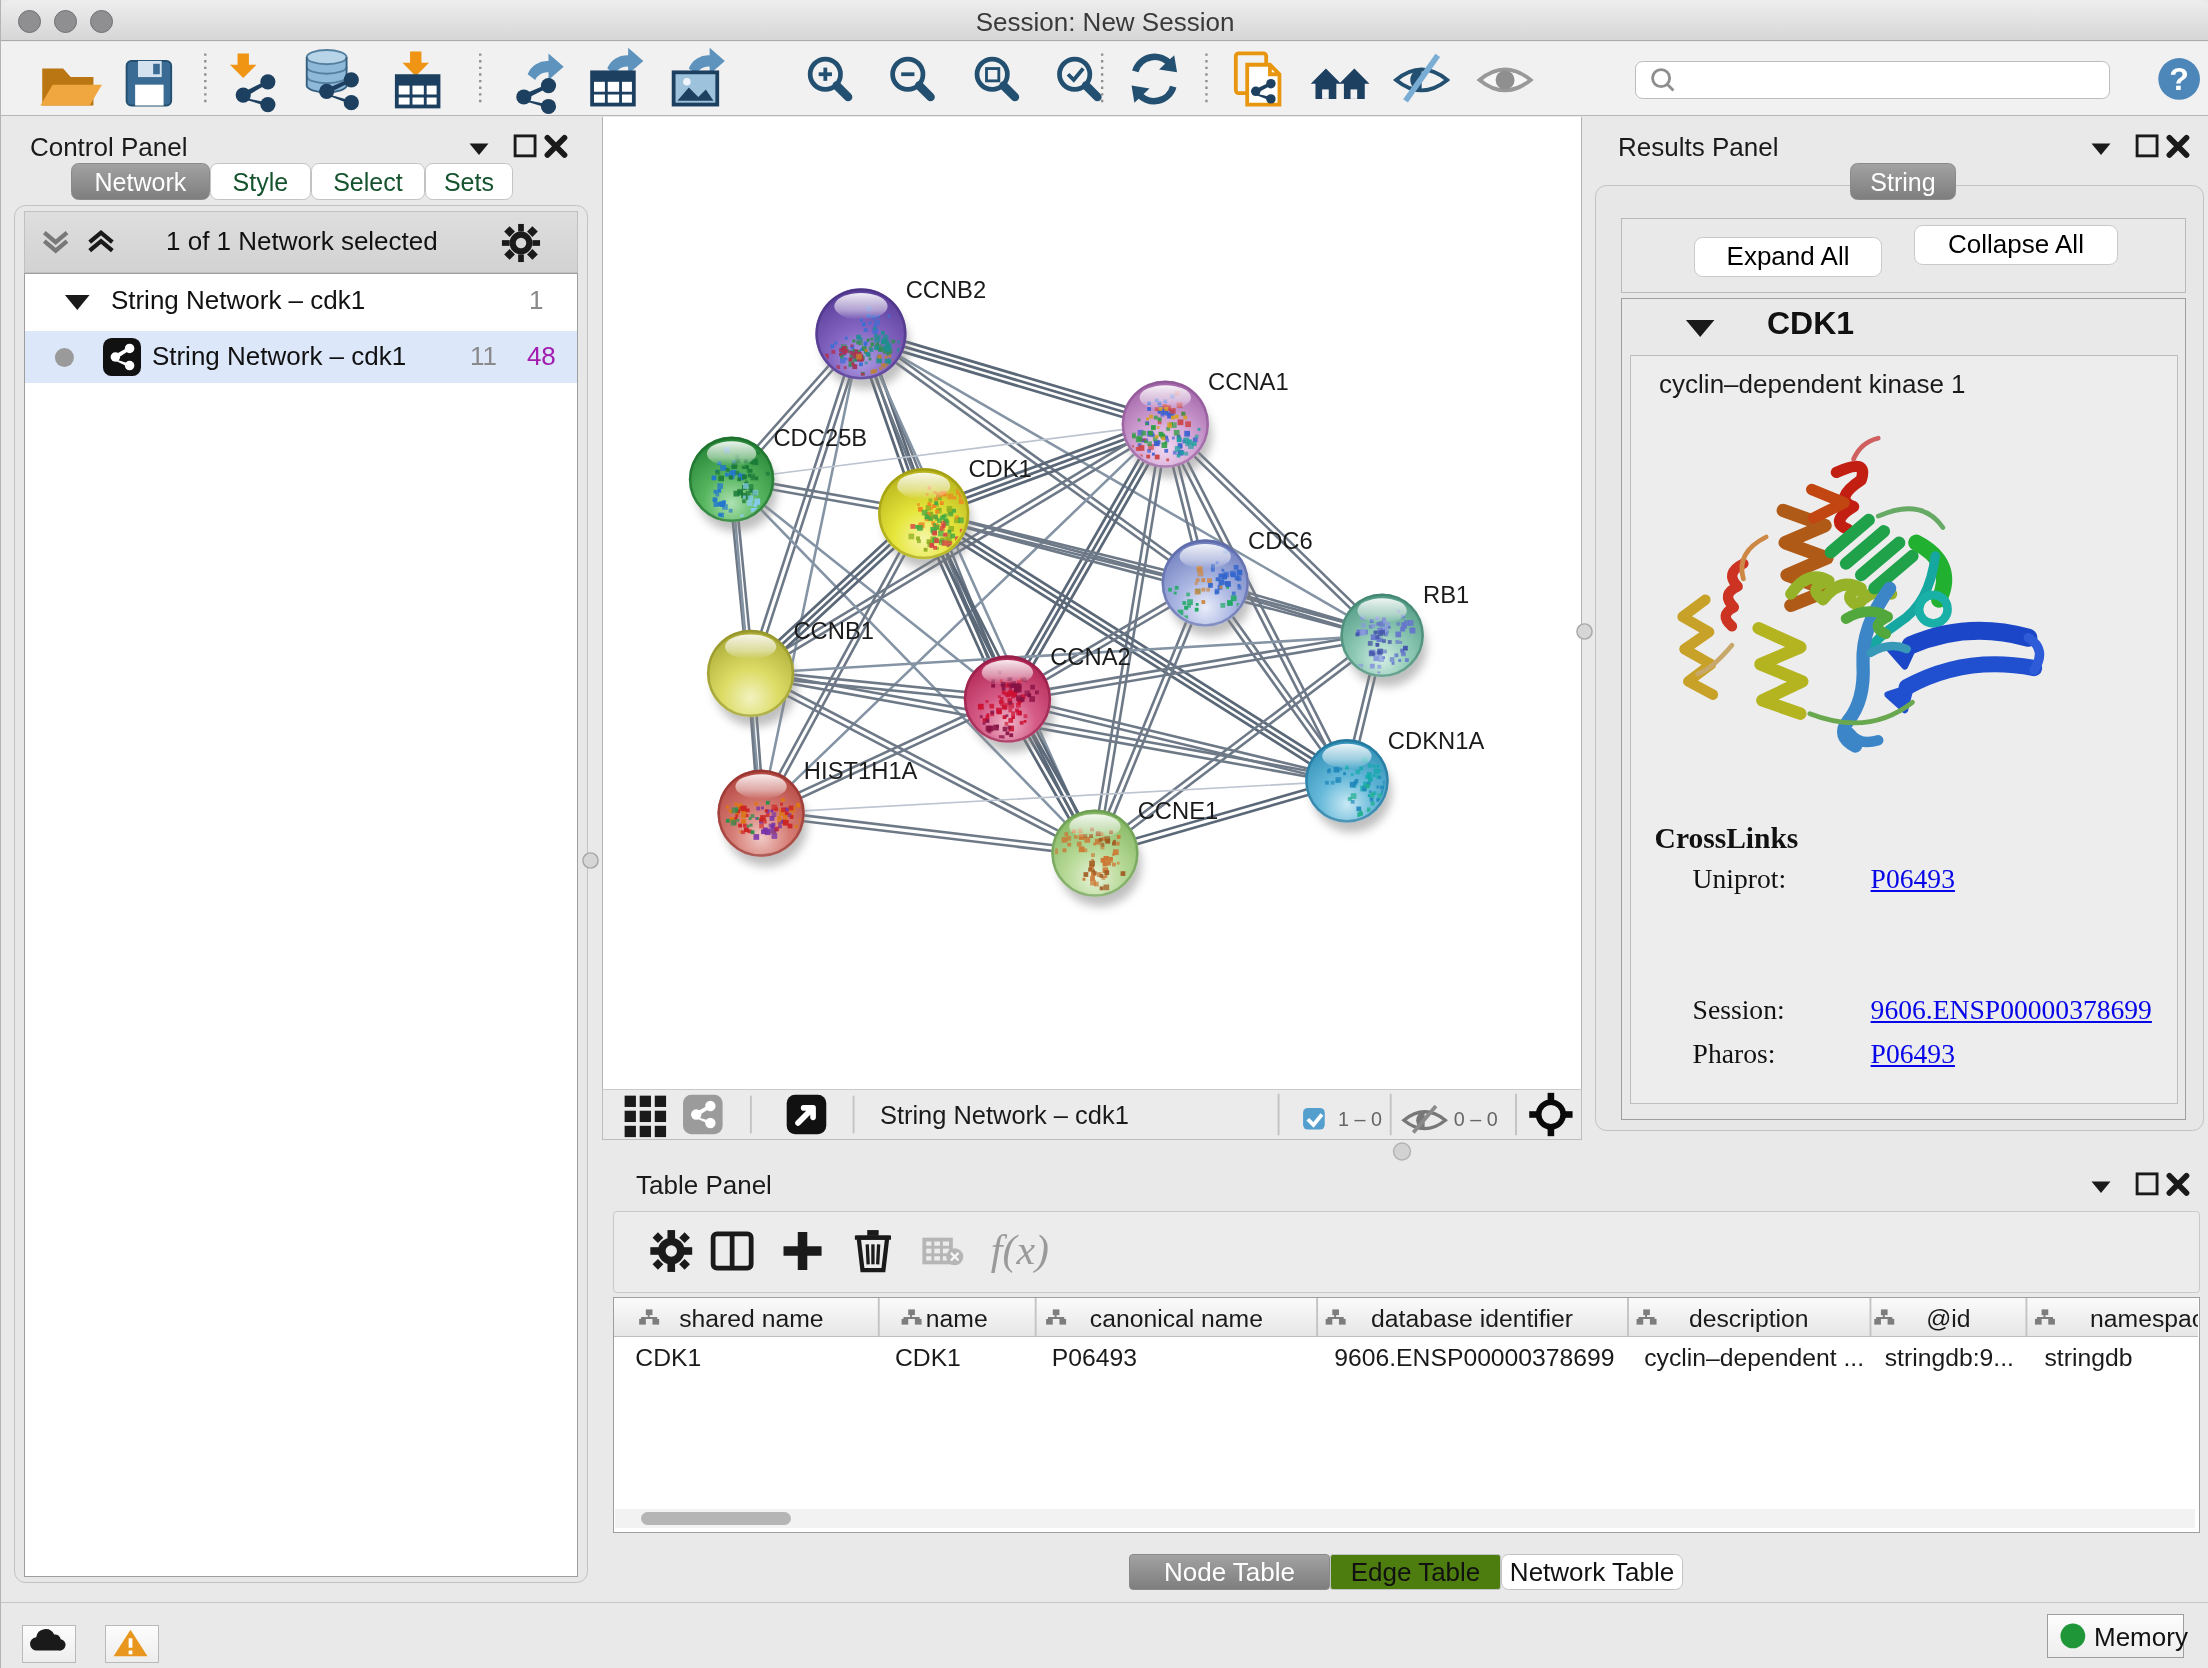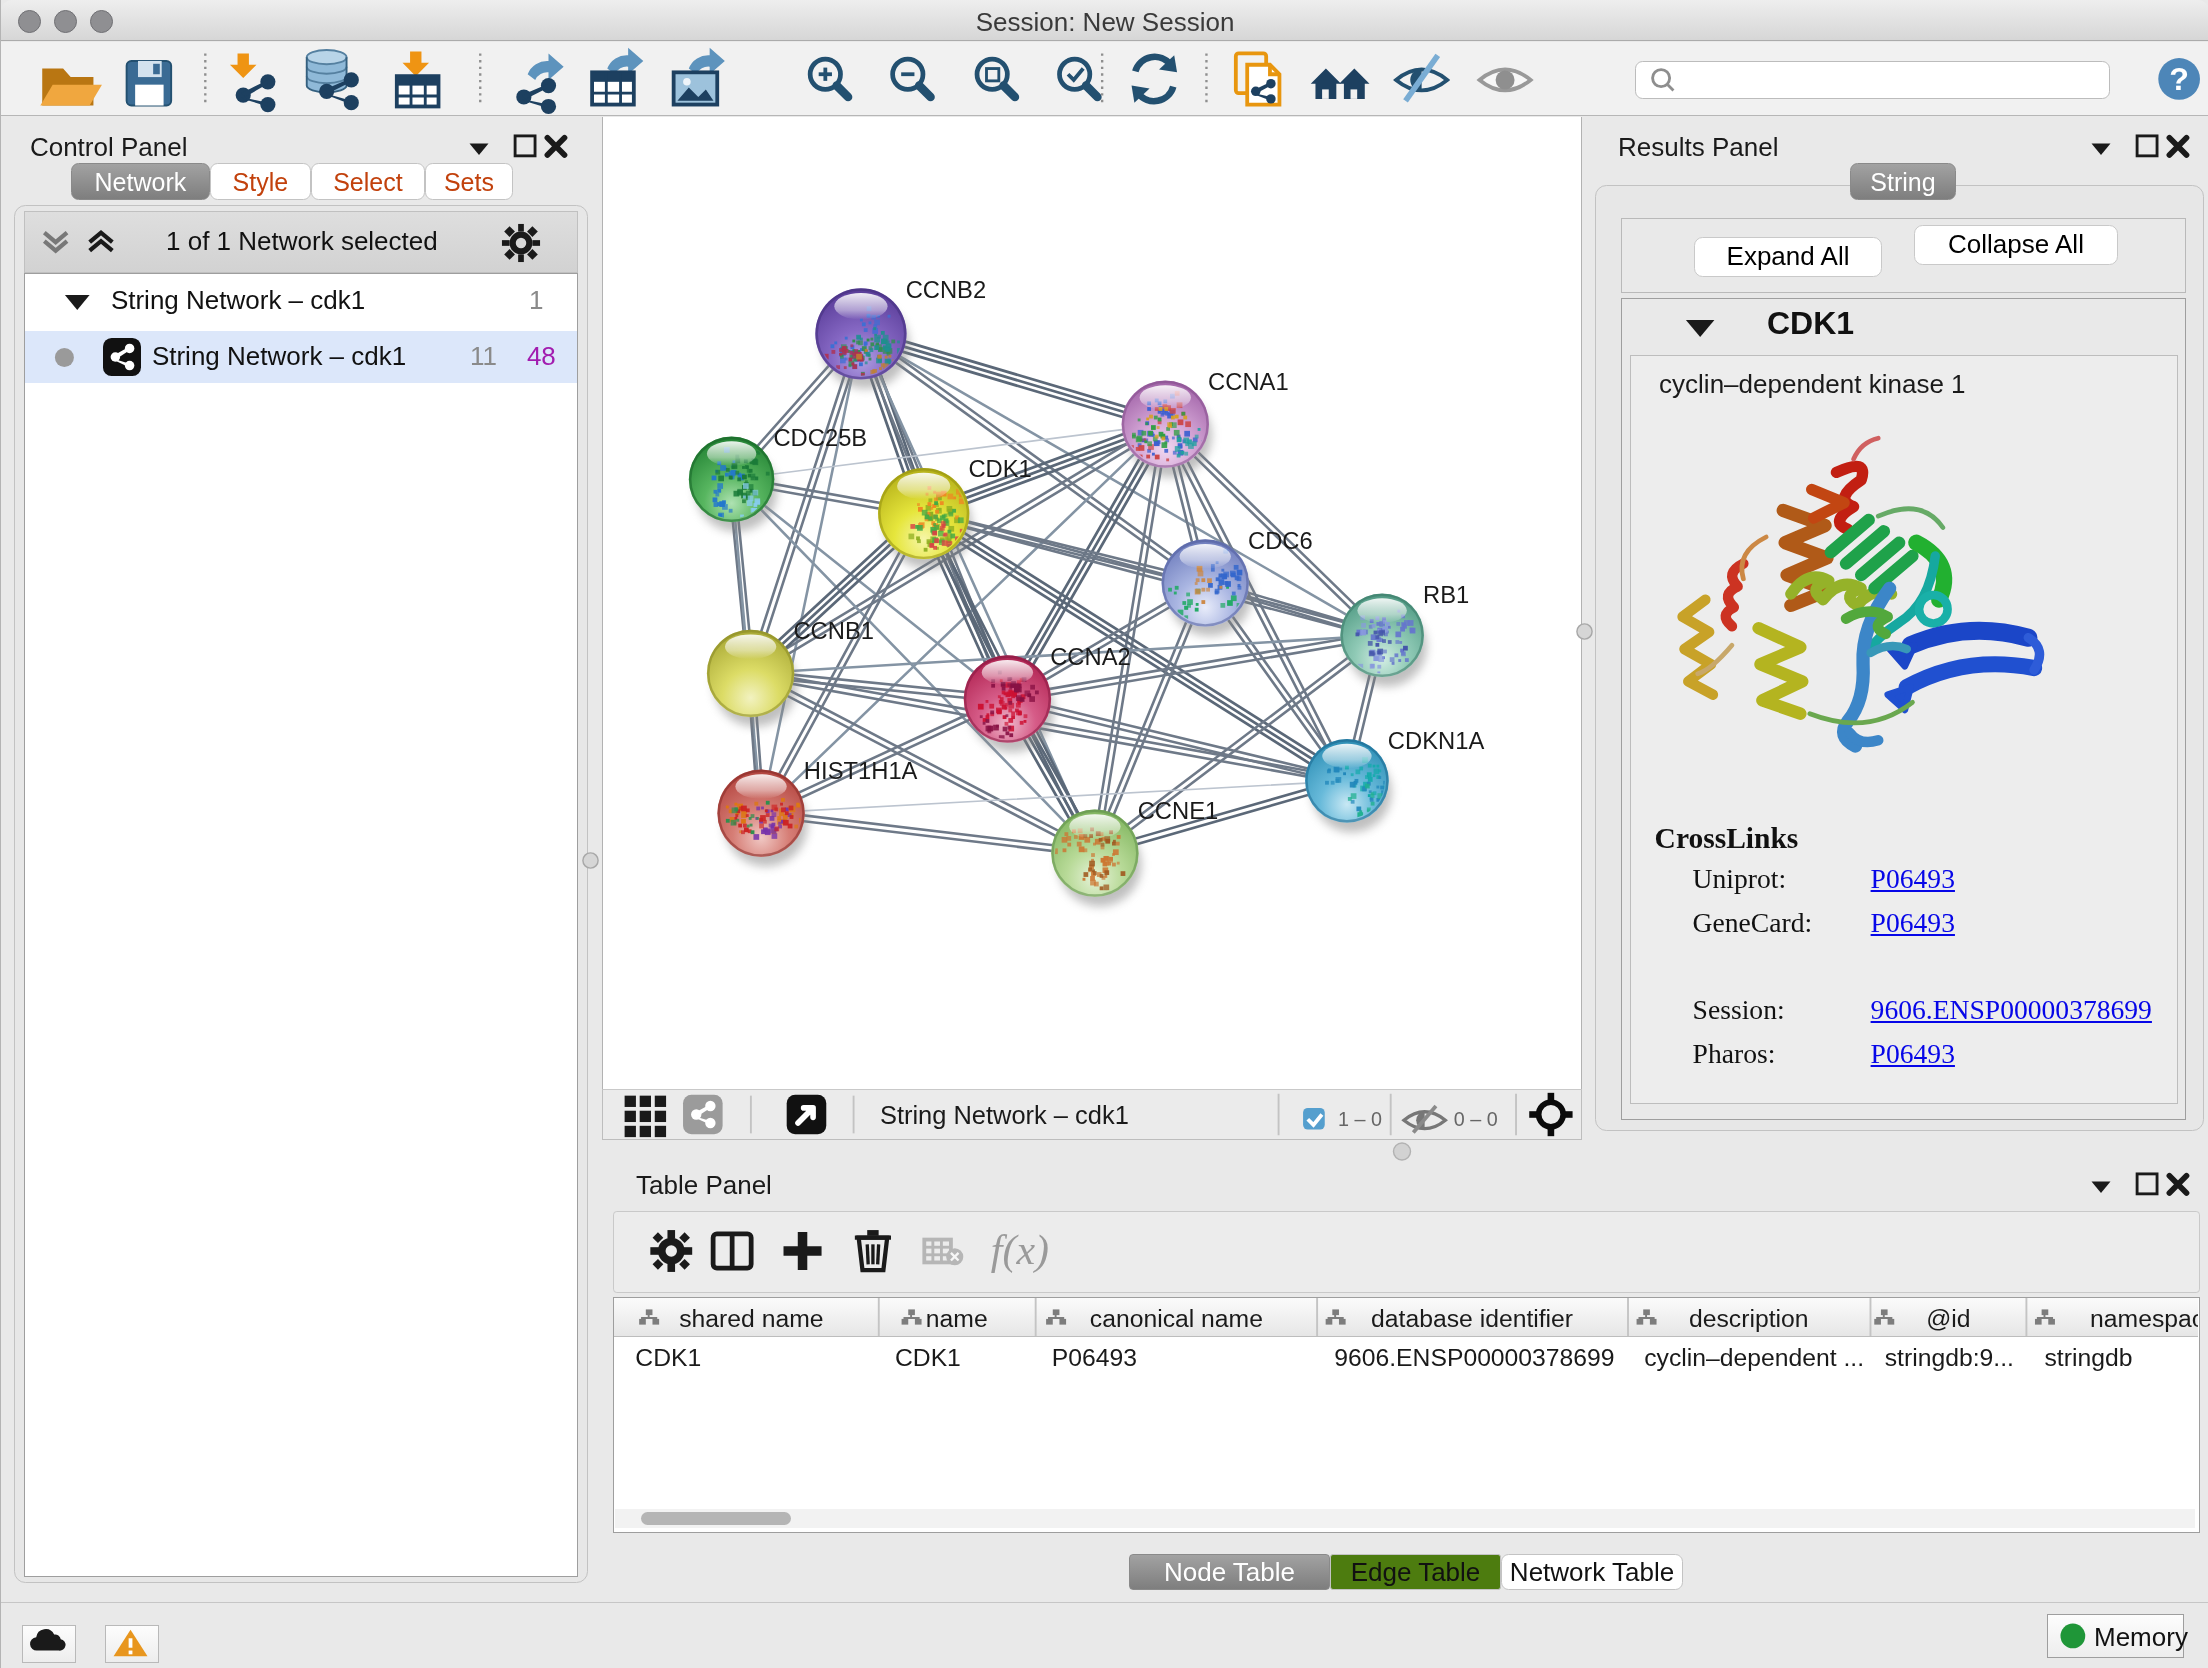--- a/index.html
+++ b/index.html
@@ -4,21 +4,21 @@
 <style>
 html,body{margin:0;padding:0;width:2208px;height:1668px;background:#e9e9e9;font-family:"Liberation Sans",sans-serif;overflow:hidden;}
 .abs{position:absolute;}
 #win{position:absolute;left:0;top:0;width:2031px;height:1668px;background:#e9e9e9;border-left:1.9px solid #b4b4b4;box-sizing:border-box;}
 #titlebar{position:absolute;left:0;top:0;width:2208px;height:40px;background:linear-gradient(#eeeeee,#d6d6d6);border-bottom:1.9px solid #ababab;border-radius:11.4px 11.4px 0 0;}
 .tl{position:absolute;top:9.5px;width:23px;height:23px;border-radius:50%;background:#8f8f92;border:1.9px solid #707074;box-sizing:border-box;}
 #title{position:absolute;top:6.7px;left:0;width:2208px;text-align:center;font-size:26px;color:#3a3a3a;}
 #toolbar{position:absolute;left:0;top:42px;width:2208px;height:73px;background:#f1f1f1;border-bottom:1.9px solid #b6b6b6;}
 #searchbox{position:absolute;left:1634px;top:19px;width:473px;height:36px;background:#fff;border:1.9px solid #bcbcbc;border-radius:7.6px;}
 .ptitle{font-size:26px;color:#1a1a1a;}
-.tab{position:absolute;top:46px;height:37px;z-index:5;box-sizing:border-box;border:1px solid #c3c3c3;background:#fff;border-radius:7.6px;text-align:center;font-size:25px;line-height:36px;color:#c2410c;}
+.tab{position:absolute;top:46px;height:37px;z-index:5;box-sizing:border-box;border:1px solid #c3c3c3;background:#fff;border-radius:7.6px;text-align:center;font-size:25px;line-height:36px;color:#14532d;}
 .tabsel{background:linear-gradient(#a2a2a2,#7e7e7e);color:#fff;border-color:#8a8a8a;}
 .serifrow{left:62px;width:514px;font-family:"Liberation Serif",serif;font-size:27.6px;color:#111;}
 .sl{display:inline-block;width:178px;}
 .sv{color:#0606e8;text-decoration:underline;}
 </style>
 </head>
 <body>
 <div id="win">
 
 <div id="titlebar">
@@ -1568,21 +1568,20 @@
 <path d="M278,234 l-26,4 16,18 z" stroke="#1b46c8" stroke-width="7" fill="#1b46c8"></path>
 <path d="M274,278 l-24,8 18,16 z" stroke="#2050d0" stroke-width="7" fill="#2050d0"></path>
 <path d="M240,98 q46,-20 68,12" stroke="#66aa66" stroke-width="5"></path>
 <path d="M168,306 q62,24 108,-12" stroke="#6aa84f" stroke-width="5"></path>
 <path d="M206,206 q24,-14 44,-2 q-20,10 -2,18" stroke="#52a83c" stroke-width="11"></path>
 <path d="M232,242 q20,-12 38,-4" stroke="#3898b8" stroke-width="9"></path>
 </g>
 </svg>
       <div class="abs" style="left:24px;top:466px;font-family:'Liberation Serif',serif;font-size:29.5px;font-weight:bold;color:#111;">CrossLinks</div>
       <div class="abs serifrow" style="top:507px;"><span class="sl">Uniprot:</span><a class="sv">P06493</a></div>
-      <div class="abs serifrow" style="top:551px;"><span class="sl">GeneCard:</span><a class="sv">P06493</a></div>
       <div class="abs serifrow" style="top:638px;"><span class="sl">Session:</span><a class="sv">9606.ENSP00000378699</a></div>
       <div class="abs serifrow" style="top:682px;"><span class="sl">Pharos:</span><a class="sv">P06493</a></div>
     </div>
   </div>
   <svg class="abs" style="left:-9.5px;top:505px" width="19" height="19" viewBox="0 0 20 20">
         <circle cx="10" cy="10" r="8" fill="#d6d6d6" stroke="#a8a8a8" stroke-width="1.5"></circle>
       </svg>
 </div>
 
 <div id="tablepanel" class="abs" style="left:601px;top:1162px;width:1607px;height:439px;background:#e9e9e9;">

